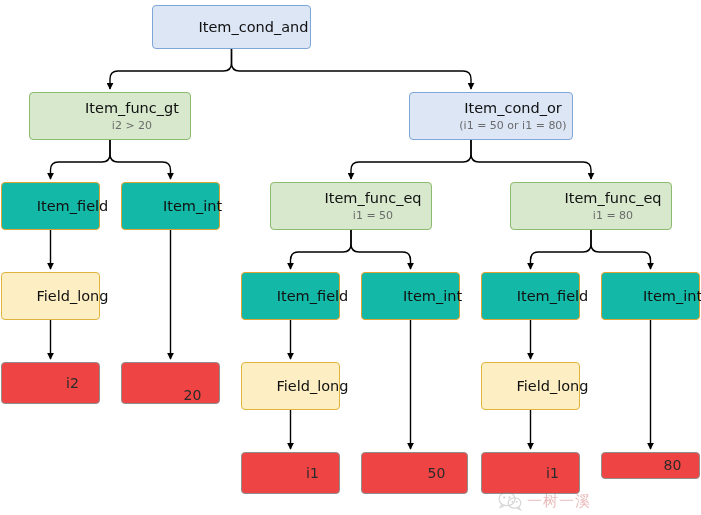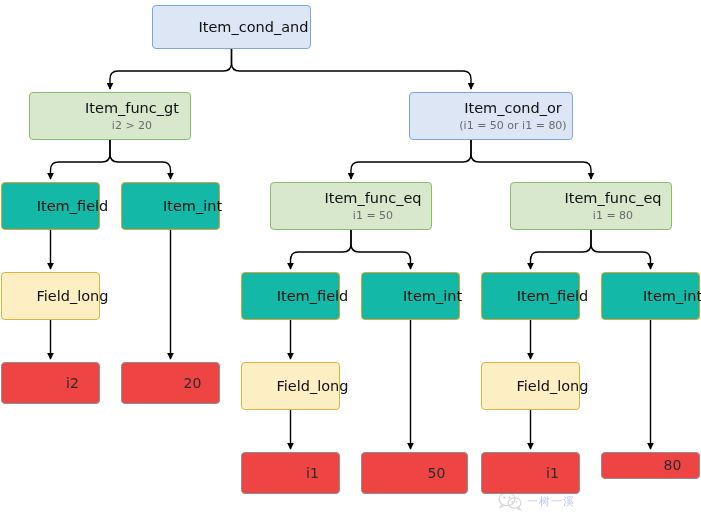--- a/index.html
+++ b/index.html
@@ -77,22 +77,22 @@
     top: 489px;
     width: 176px;
     height: 24px;
     display: flex;
     align-items: center;
     gap: 5px;
     opacity: 0.30;
     pointer-events: none;
   }
   #watermark .wm-text {
-    font-size: 11px;
-    color: #1d4ed8;
+    font-size: 15px;
+    color: #b91c1c;
     font-family: "DejaVu Sans", sans-serif;
     letter-spacing: 1px;
     white-space: nowrap;
   }
 </style>
 </head>
 <body>
 
 <div id="canvas">
 
@@ -162,21 +162,21 @@
       </div>
       <div class="node item" style="left: 481px; top: 272px; width: 99px; height: 48px;">
         <div class="title">Item_field</div>
       </div>
       <div class="node item" style="left: 601px; top: 272px; width: 99px; height: 48px;">
         <div class="title">Item_int</div>
       </div>
       <div class="node leaf" style="left: 1px; top: 362px; width: 99px; height: 42px;">
         <div class="title">i2</div>
       </div>
-      <div class="node leaf" style="left: 121px; top: 362px; width: 99px; height: 42px;">
+      <div class="node leaf" style="left: 121px; top: 362px; width: 99px; height: 42px; justify-content: flex-end;">
         <div class="title">20</div>
       </div>
       <div class="node field" style="left: 241px; top: 362px; width: 99px; height: 48px;">
         <div class="title">Field_long</div>
       </div>
       <div class="node field" style="left: 481px; top: 362px; width: 99px; height: 48px;">
         <div class="title">Field_long</div>
       </div>
       <div class="node leaf" style="left: 241px; top: 452px; width: 99px; height: 42px;">
         <div class="title">i1</div>

